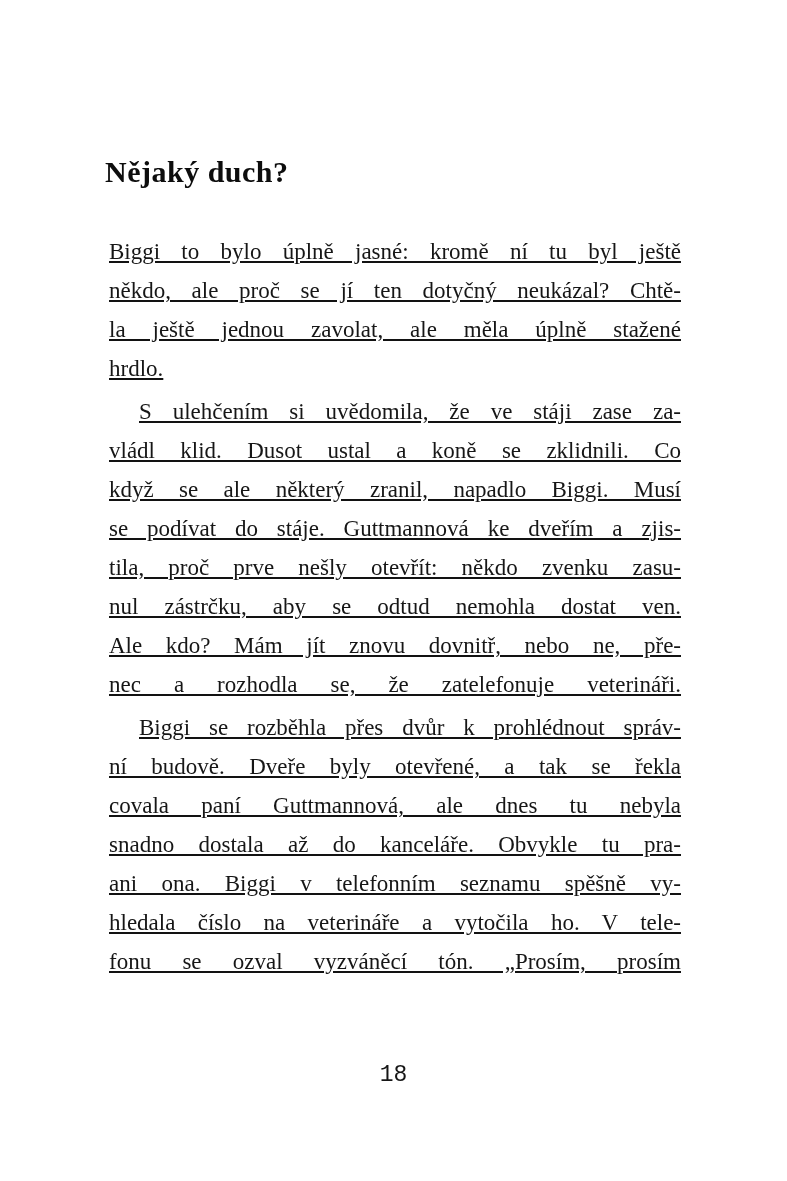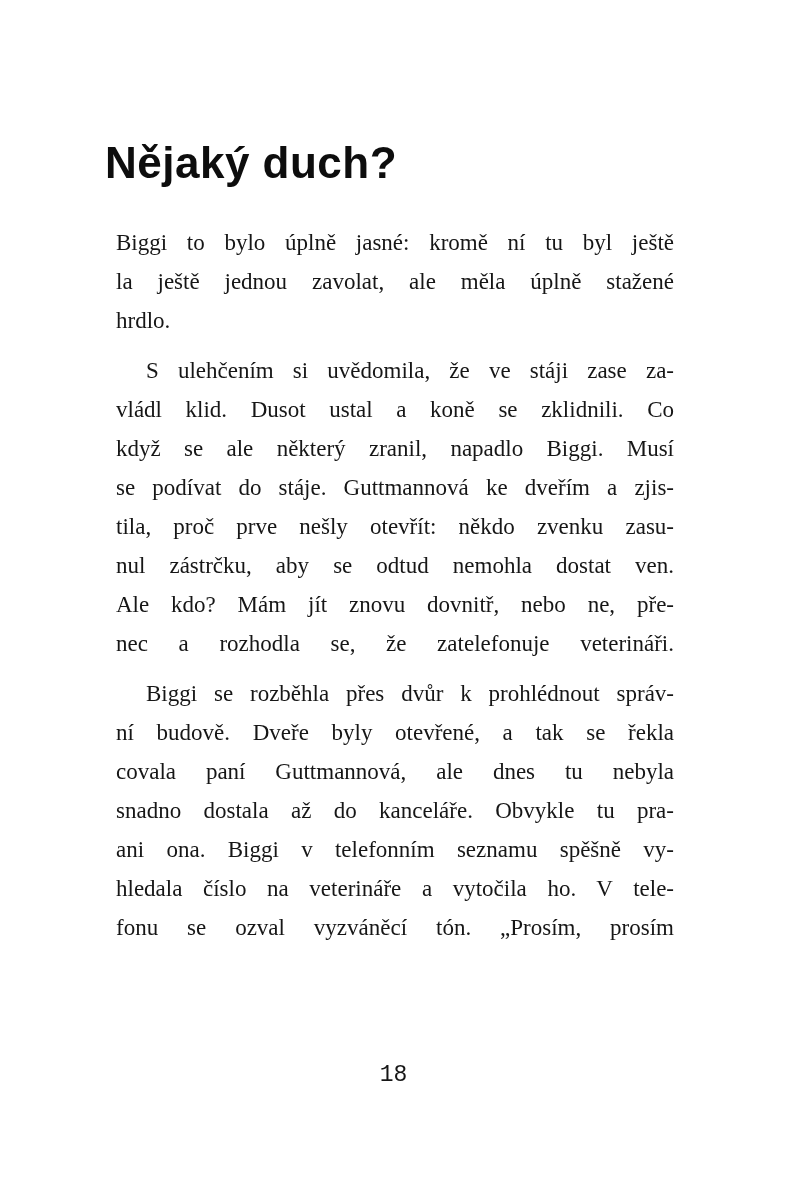--- a/index.html
+++ b/index.html
@@ -16,30 +16,31 @@
     font-family: "Liberation Serif", serif;
     overflow: hidden;
   }
   .text-block {
     position: absolute;
     left: 105px;
     width: 580px;
     top: 134px;
   }
   .heading {
-    font-family: Liberation Sans, sans-serif;
+    font-family: Liberation Serif, serif;
     font-weight: 700;
-    font-size: 44px;
+    font-size: 30px;
     line-height: 44px;
     letter-spacing: 0.5px;
     color: #0d0d0d;
-    margin: 7px 0 38px 0;
+    margin: 16px 0 38px 0;
   }
   .para {
-    margin: 11px;
+    margin: 4px;
+    text-decoration: underline;
   }
   .line {
     font-size: 23px;
     line-height: 39px;
     text-align: justify;
     text-align-last: justify;
     -moz-text-align-last: justify;
     color: #161616;
   }
   .line.last {
@@ -63,20 +64,21 @@
 </head>
 <body>
 
 <div class="page">
   <div class="text-block">
 
     <h1 class="heading">Nějaký duch?</h1>
 
     <div class="para">
       <div class="line">Biggi to bylo úplně jasné: kromě ní tu byl ještě</div>
+      <div class="line">někdo, ale proč se jí ten dotyčný neukázal? Chtě-</div>
       <div class="line">la ještě jednou zavolat, ale měla úplně stažené</div>
       <div class="line last">hrdlo.</div>
     </div>
 
     <div class="para">
       <div class="line indent">S ulehčením si uvědomila, že ve stáji zase za-</div>
       <div class="line">vládl klid. Dusot ustal a koně se zklidnili. Co</div>
       <div class="line">když se ale některý zranil, napadlo Biggi. Musí</div>
       <div class="line">se podívat do stáje. Guttmannová ke dveřím a zjis-</div>
       <div class="line">tila, proč prve nešly otevřít: někdo zvenku zasu-</div>

